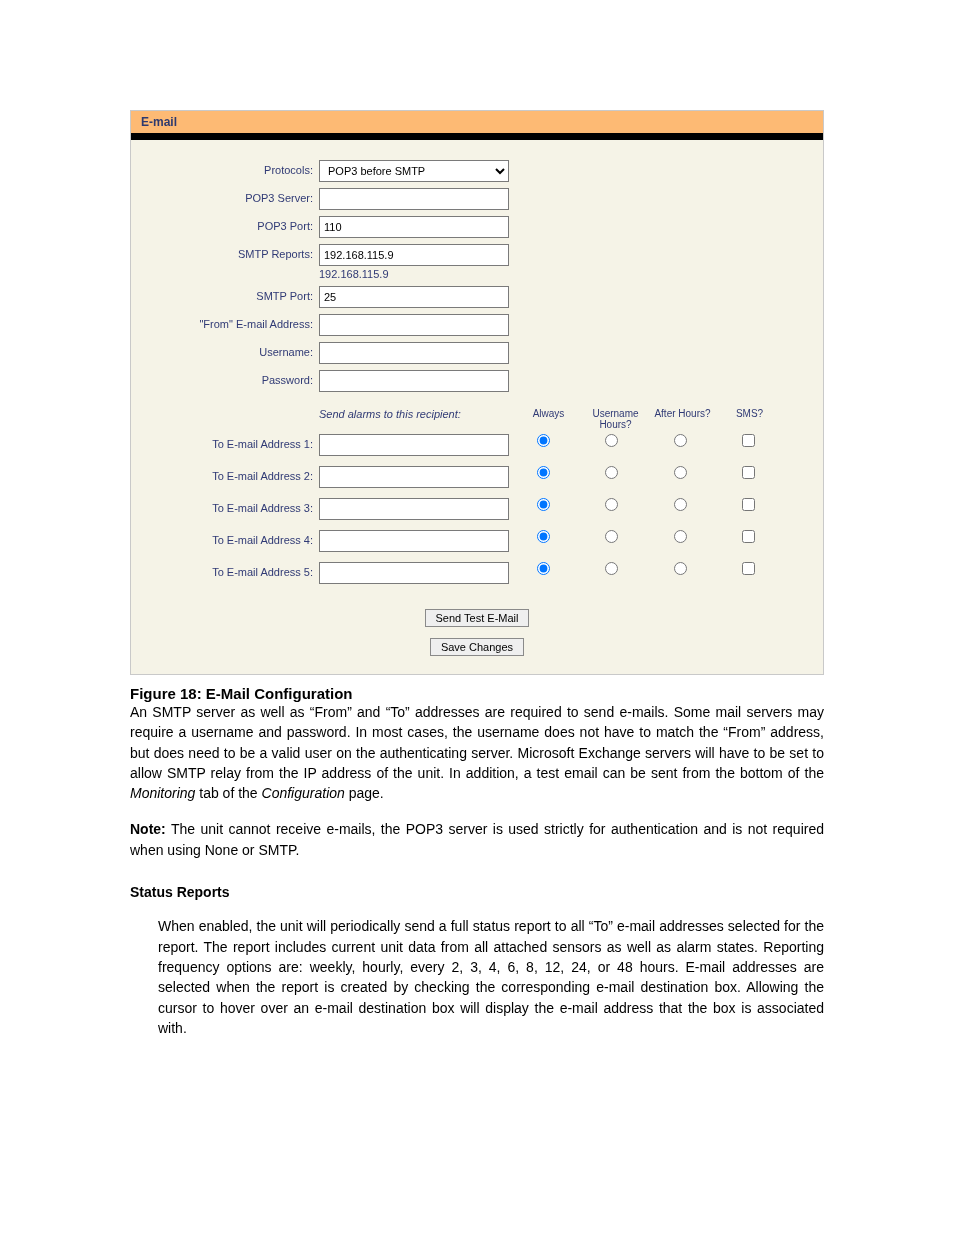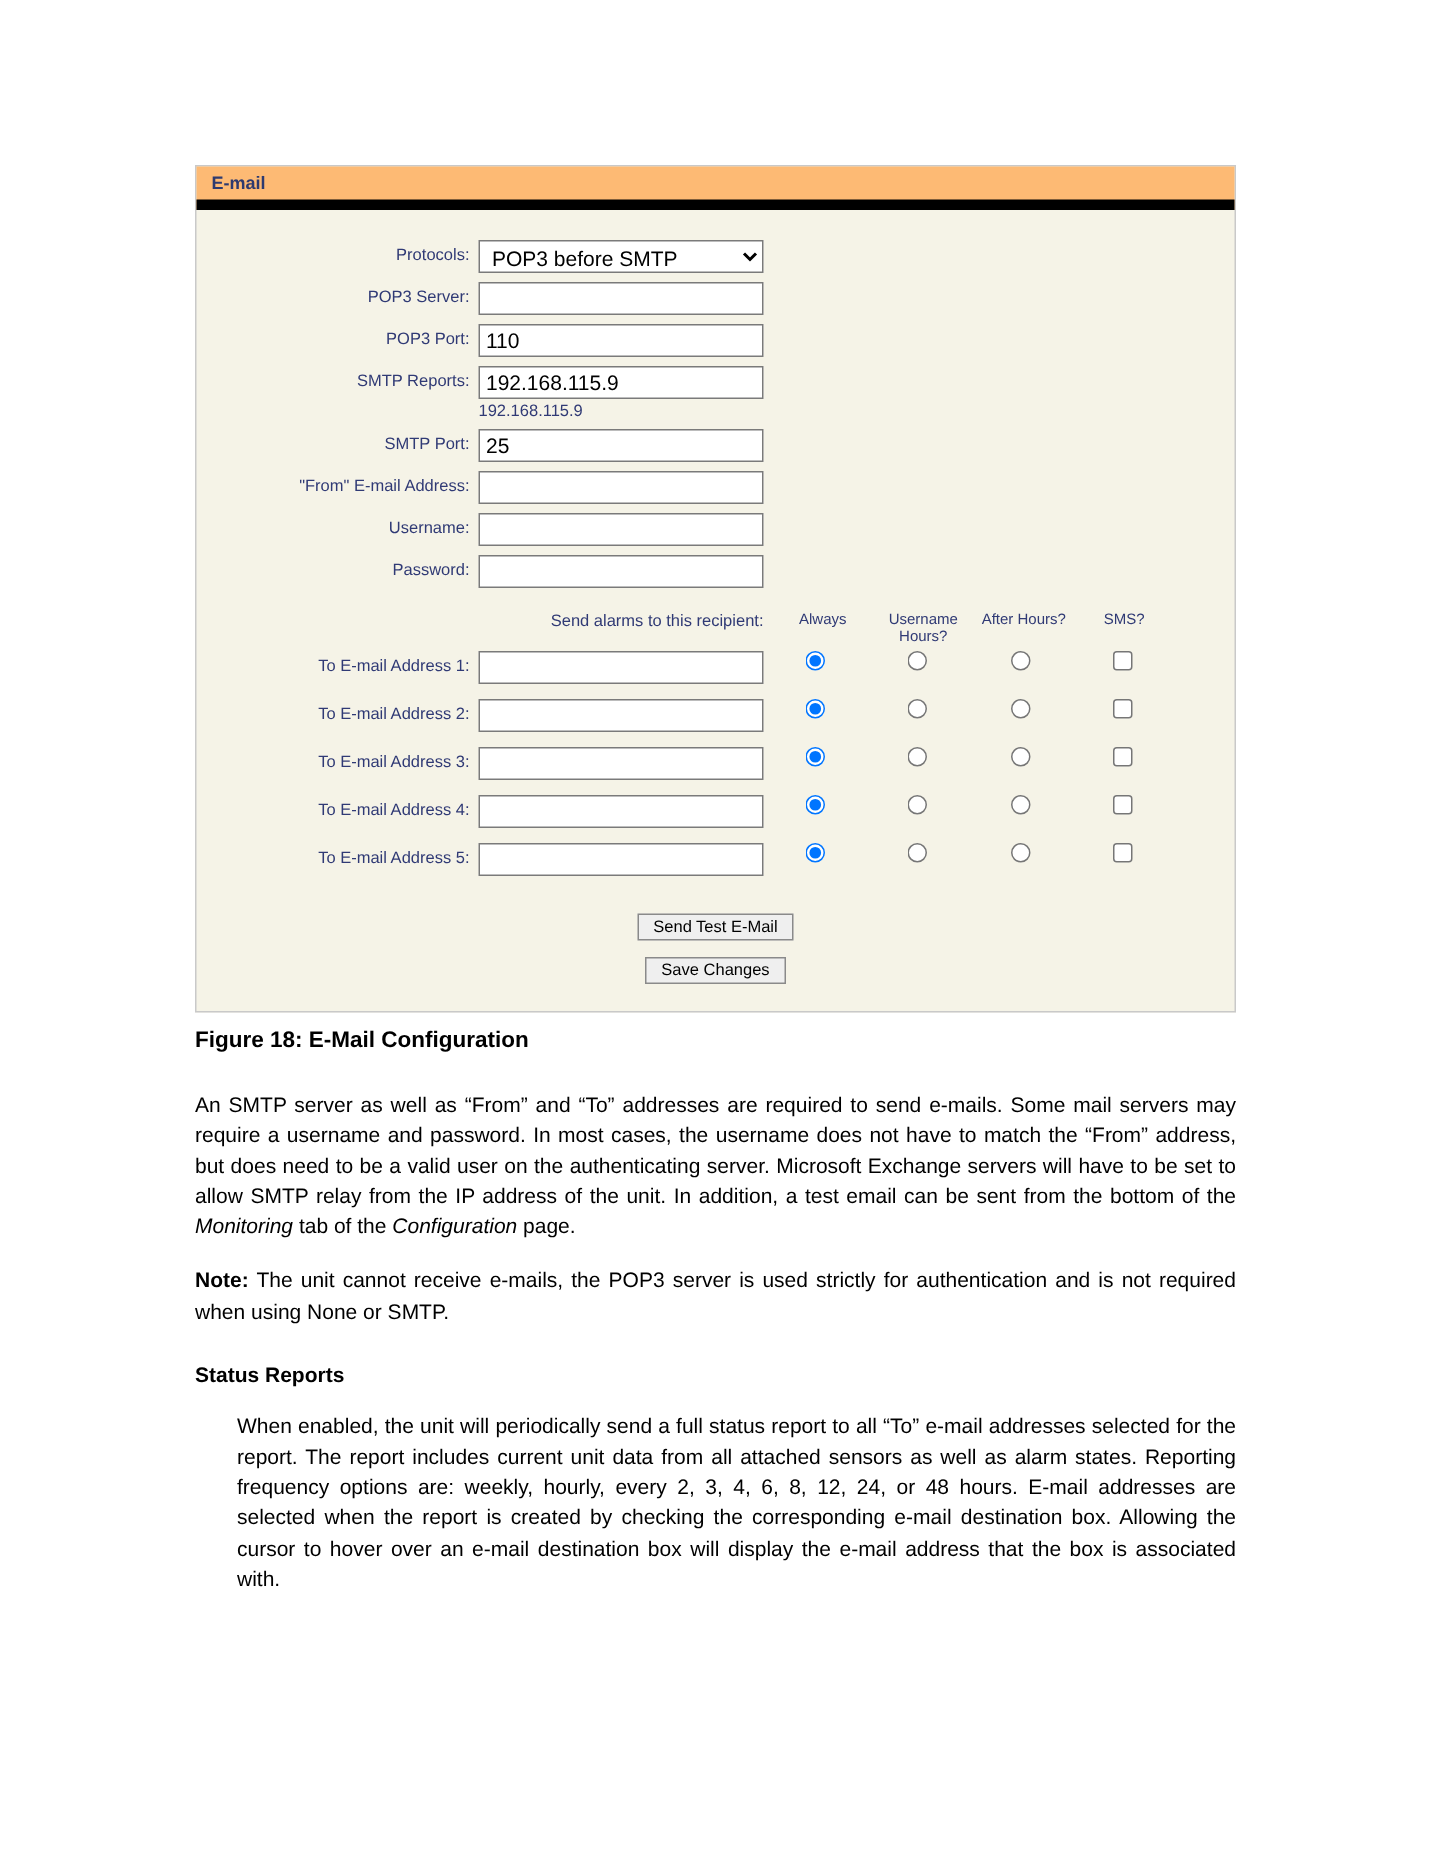--- a/index.html
+++ b/index.html
@@ -38,40 +38,40 @@
     text-align:right;
     padding:4px 6px 0 0;
     box-sizing:border-box;
   }
   .field{
     flex:0 0 auto;
   }
   .field input[type=text],.field select{
     width:190px;
     height:22px;
-    font-size:14px;
+    font-size:11px;
     border:1px solid #7a7a7a;
     background:#fff;
     padding:2px 4px;
     box-sizing:border-box;
   }
   .below-note{
     font-size:11px;
     color:#303a75;
     margin-top:2px;
   }
   .grid-head{
     display:flex;
     font-size:10px;
     color:#303a75;
     margin-top:16px;
     margin-bottom:4px;
   }
   .grid-head .spacer{width:148px;}
-  .grid-head .label{width:190px; text-align:right; padding-right:6px; font-size:11px;}
+  .grid-head .label{width:190px; text-align:left; padding-right:6px; font-size:11px;font-style:italic;}
   .grid-head .col{flex:1; text-align:center; padding:0 4px;}
   .grid-row{
     display:flex;
     align-items:flex-start;
     font-size:11px;
     color:#303a75;
     margin:4px 0 10px 0;
   }
   .grid-row .lbl{width:148px;}
   .grid-row .field{width:190px;}
@@ -91,21 +91,20 @@
     background:#efefef;
     border:1px solid #8a8a8a;
     cursor:pointer;
   }
   .caption{
     margin-top:10px;
     font-size:15px;
     font-weight:bold;
   }
   .doc{
-    margin-top:24px;
     font-size:14px;
     line-height:1.45;
   }
   .doc p{margin:0 0 16px 0; text-align:justify;}
   .doc .ital{font-style:italic;}
   .doc .sec-title{
     font-weight:bold;
     margin:22px 0 14px 0;
     font-size:14px;
   }

